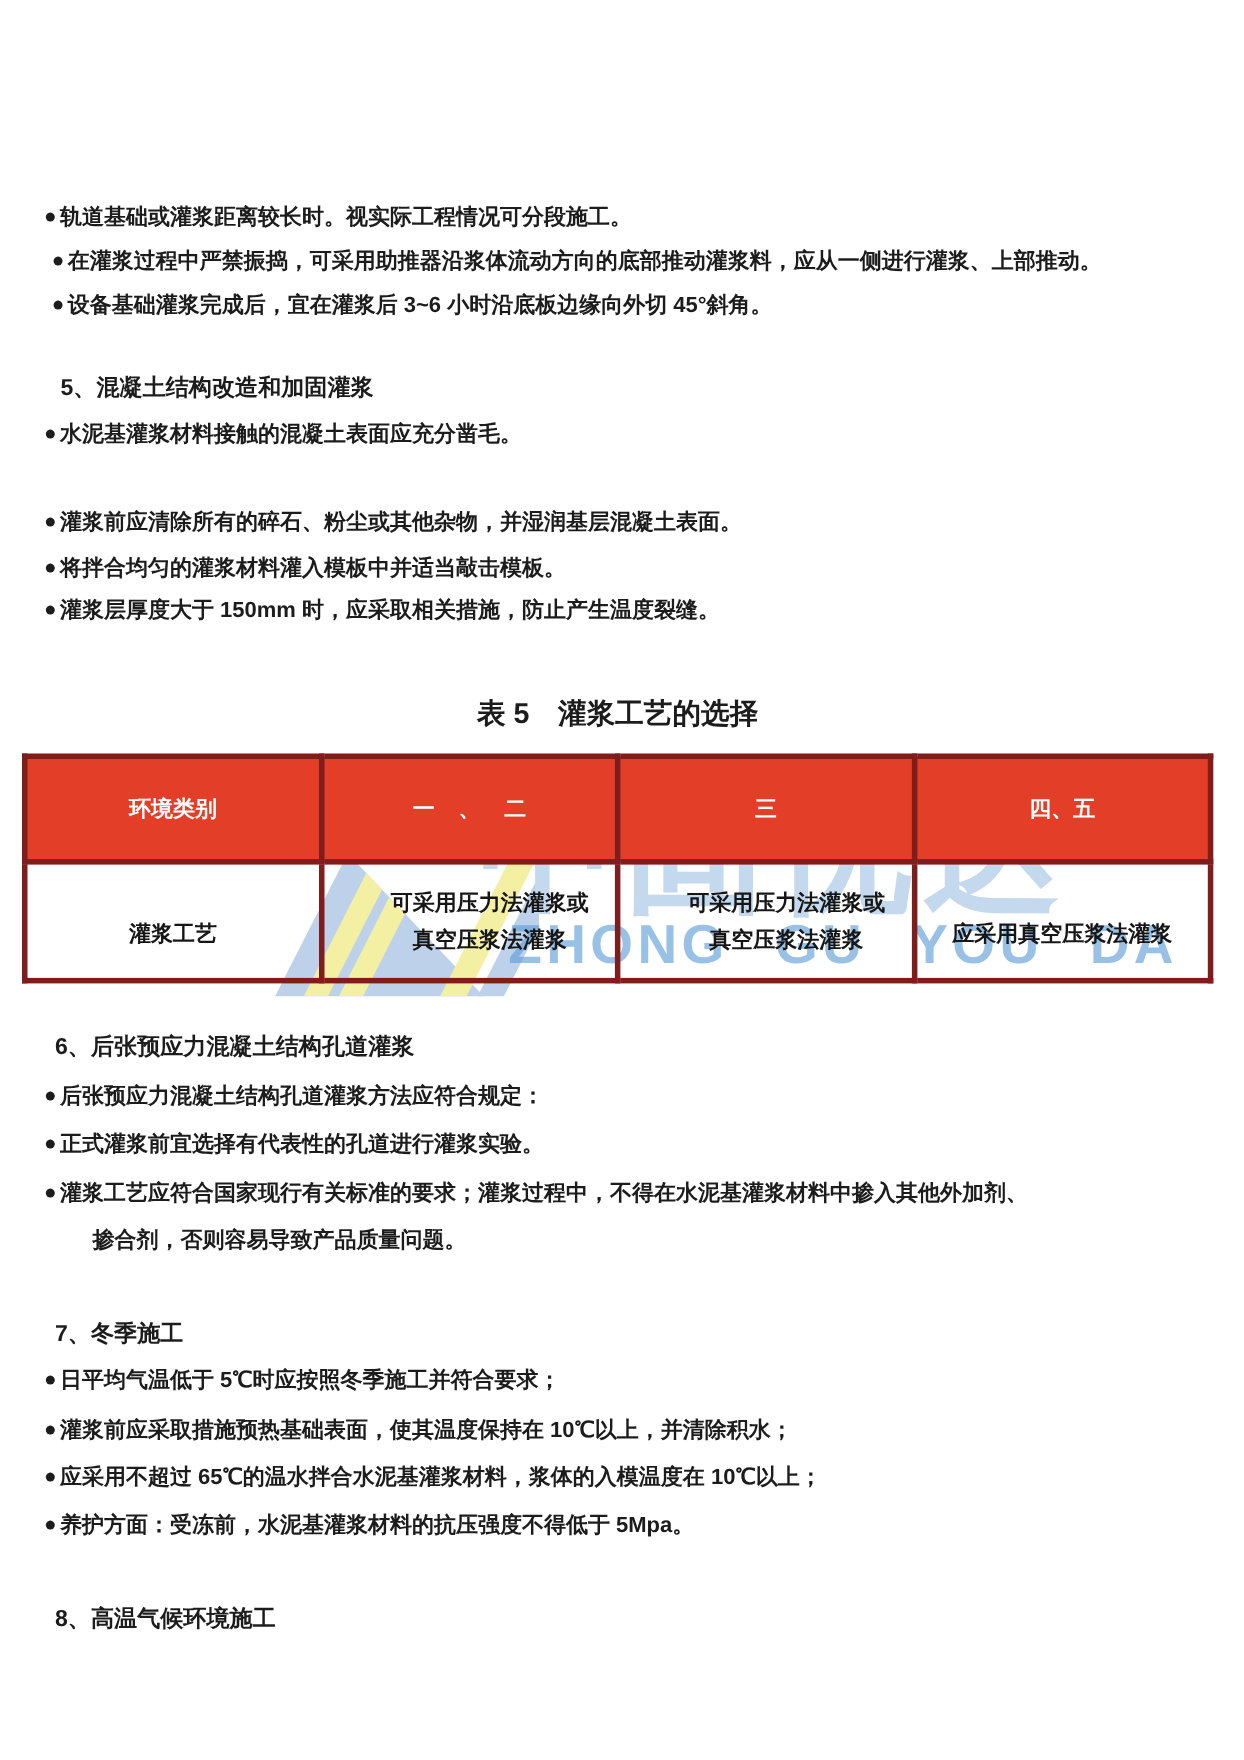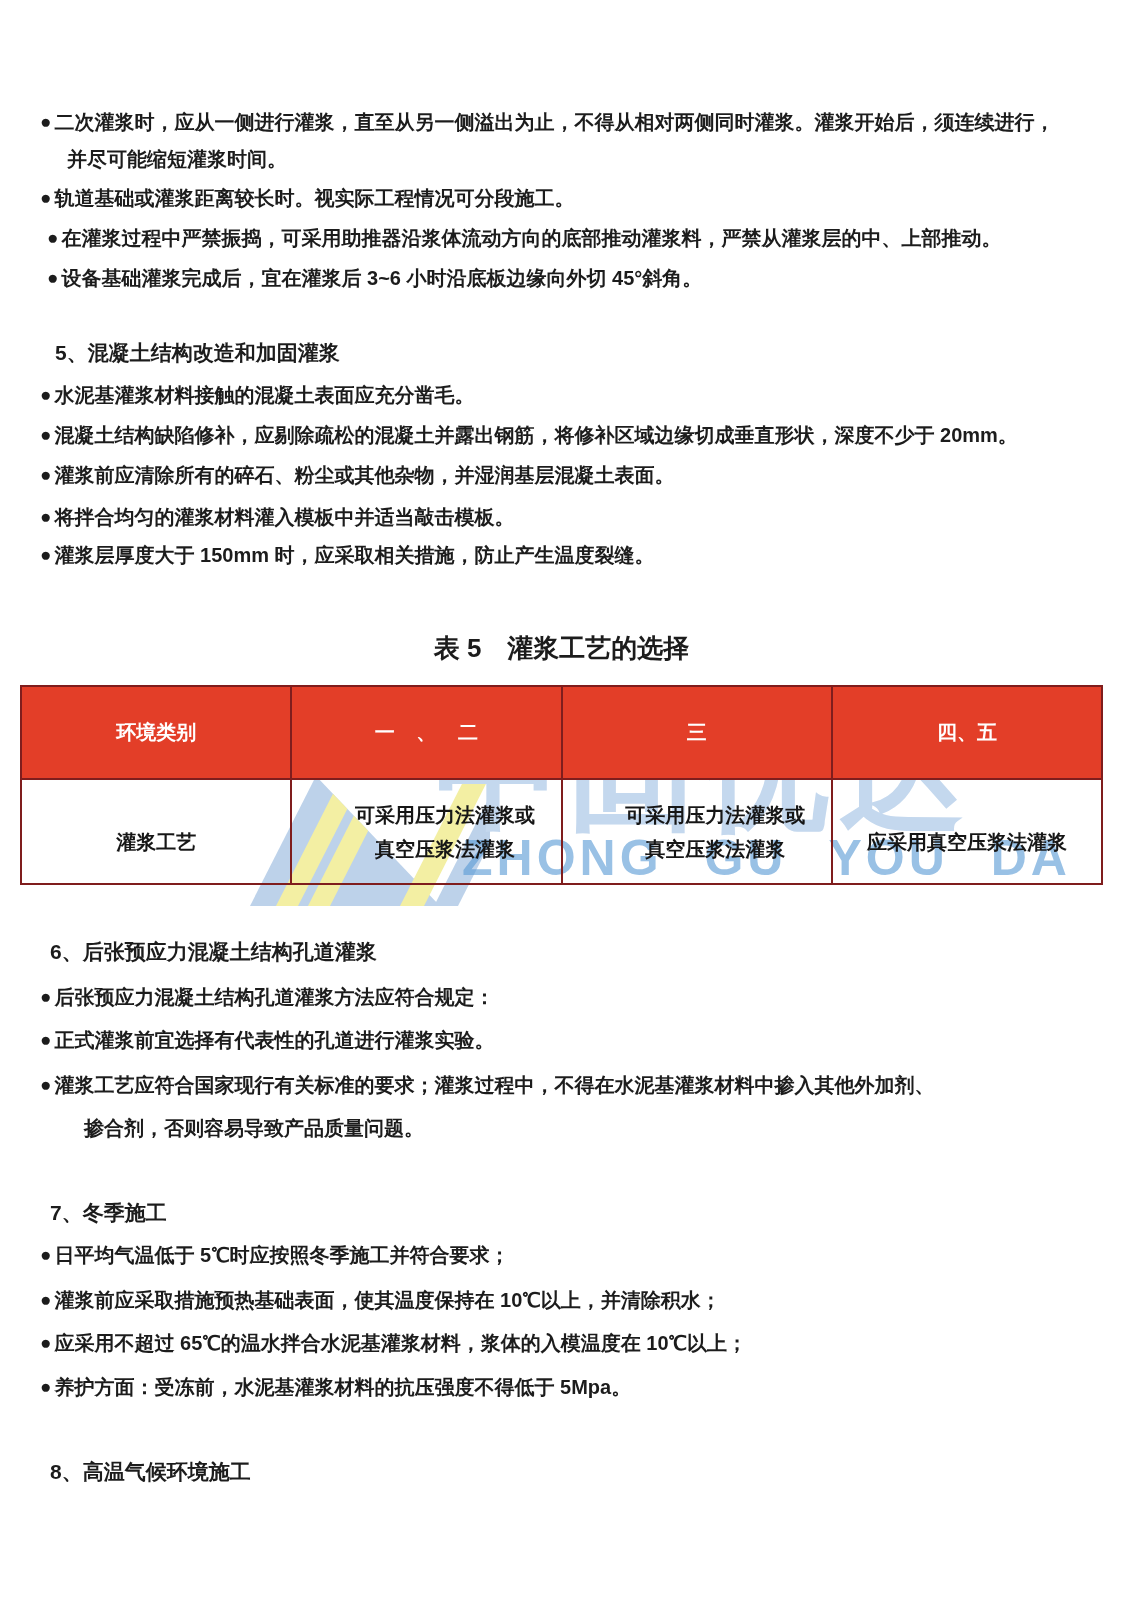--- a/index.html
+++ b/index.html
@@ -14,21 +14,21 @@
   .bullet{display:inline-block;margin-right:3px;font-size:19px;transform:translateY(-1px);}
   .cont{padding-left:27px;}
   .cont-deep{padding-left:44px;}
   .heading{position:absolute;left:40px;font-size:21px;font-weight:800;line-height:28px;white-space:nowrap;z-index:2;margin-left:10px;}
   .heading.h5{left:45px;}
   
   .tbl-title{position:absolute;left:20px;top:631px;width:1083px;text-align:center;
     font-size:26px;font-weight:800;z-index:2;}
   table.t5{position:absolute;left:20px;top:685px;width:1083px;height:196px;
     border-collapse:collapse;table-layout:fixed;z-index:2;background:transparent;}
-  table.t5 td{border:2px solid #7f1d1d;text-align:center;vertical-align:middle;
+  table.t5 td{border:5px solid #7f1d1d;text-align:center;vertical-align:middle;
     font-size:20px;font-weight:700;padding:0;}
   table.t5 tr.hdr td{background:#e33e28;color:#ffffff;height:91px;}
   table.t5 tr.body td{height:103px;background:transparent;color:#161616;}
   .hdr-spread{word-spacing:16px;}
   .cell-2line .cl{line-height:34px;padding-left:37px;}
   .cell-low .cl-shift{position:relative;top:11px;display:inline-block;}
   
   .wm{position:absolute;inset:0;z-index:1;margin-left:30px;}
   .wm-logo{position:absolute;left:220px;top:776px;}
   .wm-cn{position:absolute;left:404px;top:708px;font-size:128px;font-weight:700;
@@ -53,44 +53,37 @@
         <polygon points="26,130 48,130 114,0 92,0" fill="#f3efa3"></polygon>
         <polygon points="58,130 80,130 146,0 124,0" fill="#f3efa3"></polygon>
       </g>
       <polygon points="150,130 174,130 240,0 216,0" fill="#f3efa3"></polygon>
       <polygon points="184,130 208,130 274,0 250,0" fill="#bdd2ea"></polygon>
     </svg>
     <div class="wm-cn">中固优达</div>
     <div class="wm-en">ZHONG GU YOU DA</div>
   </div>
 
-  <div class="para" style="top:104px">
-    <div class="line"><span class="bullet">●</span><span>二次灌浆时，应从一侧进行灌浆，直至从另一侧溢出为止，不得从相对两侧同时灌浆。灌浆开始后，须连续进行，</span></div>
-    <div class="line cont">并尽可能缩短灌浆时间。</div>
-  </div>
 
   <div class="para" style="top:180px">
     <div class="line"><span class="bullet">●</span><span>轨道基础或灌浆距离较长时。视实际工程情况可分段施工。</span></div>
   </div>
 
   <div class="para indent-sm" style="top:220px">
-    <div class="line"><span class="bullet">●</span><span>在灌浆过程中严禁振捣，可采用助推器沿浆体流动方向的底部推动灌浆料，严禁从灌浆层的中、上部推动。</span></div>
+    <div class="line"><span class="bullet">●</span><span>在灌浆过程中严禁振捣，可采用助推器沿浆体流动方向的底部推动灌浆料，应从一侧进行灌浆、上部推动。</span></div>
   </div>
 
   <div class="para indent-sm" style="top:260px">
     <div class="line"><span class="bullet">●</span><span>设备基础灌浆完成后，宜在灌浆后 3~6 小时沿底板边缘向外切 45°斜角。</span></div>
   </div>
 
   <div class="heading h5" style="top:339px">5、混凝土结构改造和加固灌浆</div>
 
   <div class="para" style="top:377px">
     <div class="line"><span class="bullet">●</span><span>水泥基灌浆材料接触的混凝土表面应充分凿毛。</span></div>
-  </div>
-  <div class="para" style="top:417px">
-    <div class="line"><span class="bullet">●</span><span>混凝土结构缺陷修补，应剔除疏松的混凝土并露出钢筋，将修补区域边缘切成垂直形状，深度不少于 20mm。</span></div>
   </div>
   <div class="para" style="top:499px">
     <div class="line"><span class="bullet">●</span><span>将拌合均匀的灌浆材料灌入模板中并适当敲击模板。</span></div>
   </div>
   <div class="para" style="top:457px">
     <div class="line"><span class="bullet">●</span><span>灌浆前应清除所有的碎石、粉尘或其他杂物，并湿润基层混凝土表面。</span></div>
   </div>
   <div class="para" style="top:537px">
     <div class="line"><span class="bullet">●</span><span>灌浆层厚度大于 150mm 时，应采取相关措施，防止产生温度裂缝。</span></div>
   </div>

